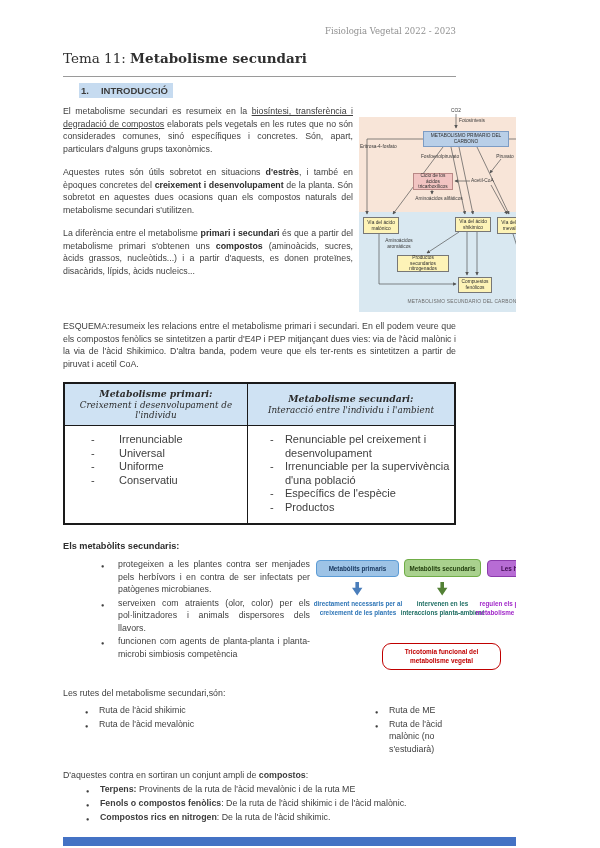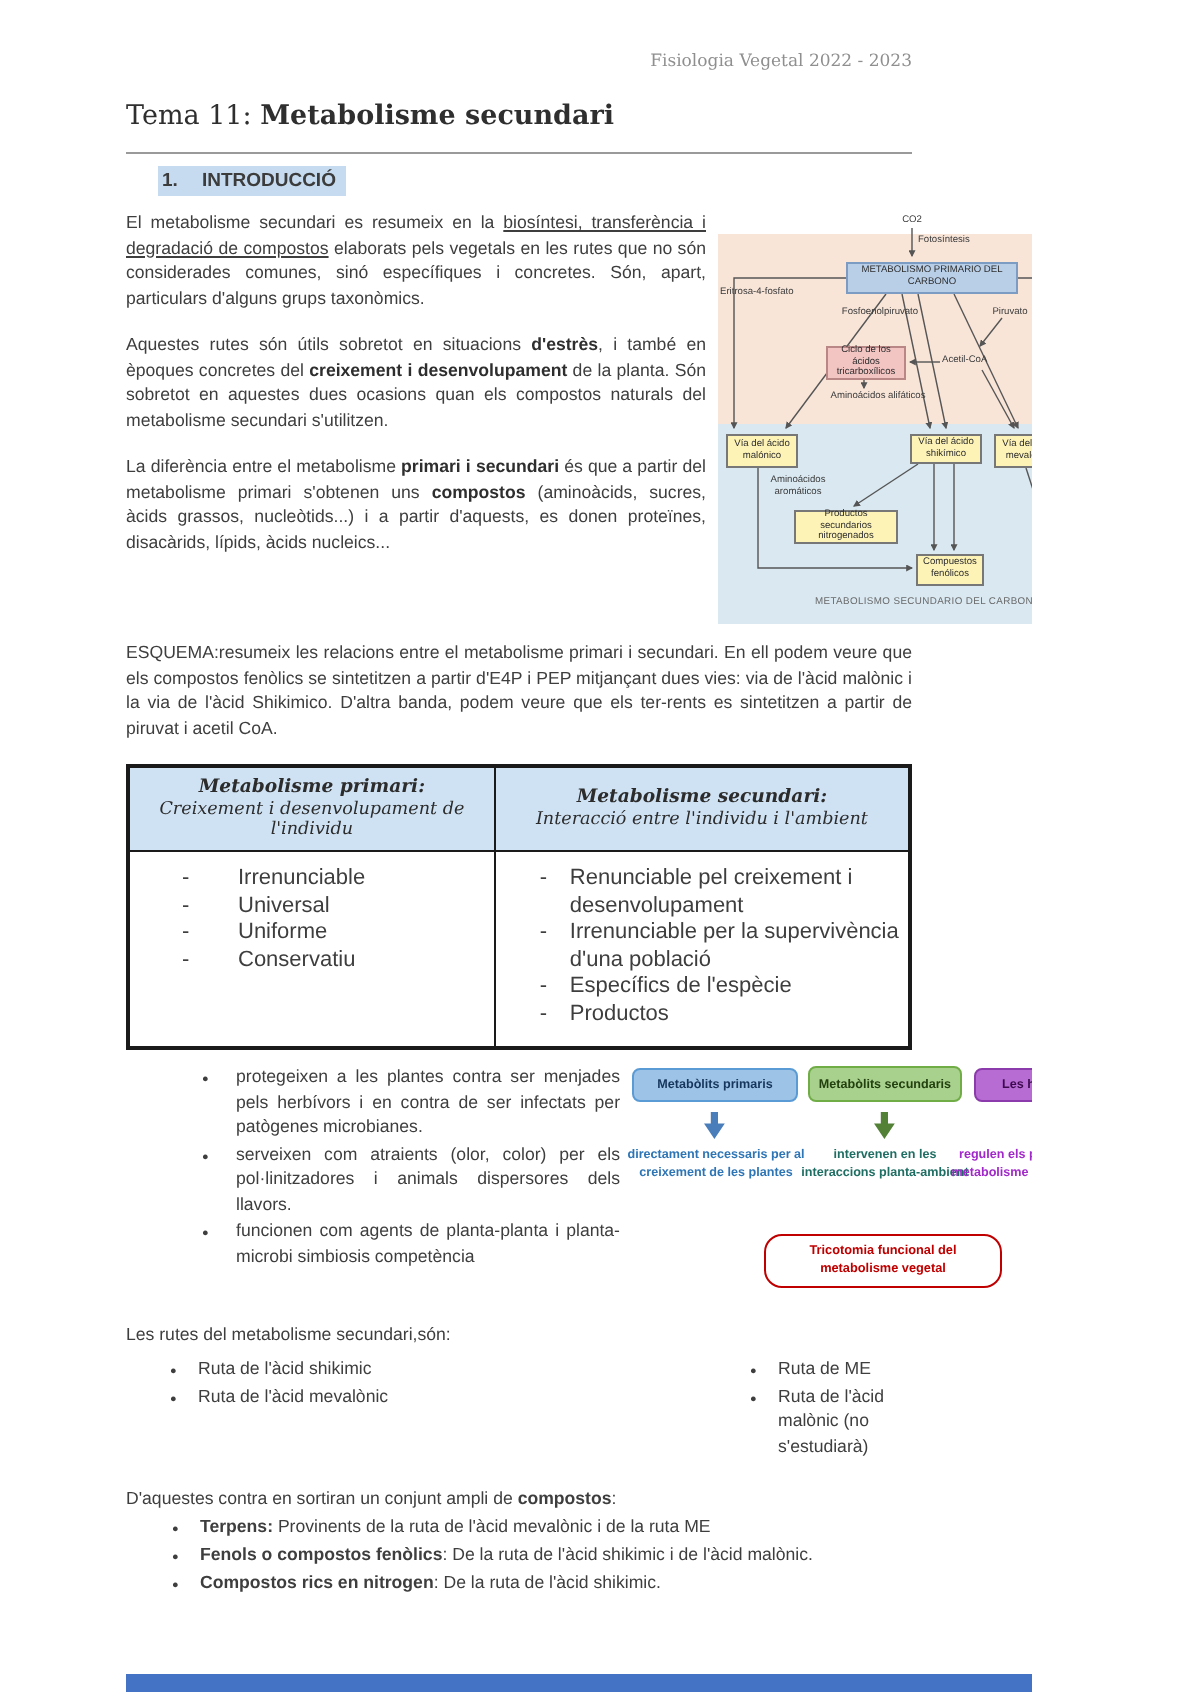--- a/index.html
+++ b/index.html
@@ -179,20 +179,21 @@
             <li>Renunciable pel creixement i desenvolupament</li>
             <li>Irrenunciable per la supervivència d'una població</li>
             <li>Específics de l'espècie</li>
             <li>Productos</li>
           </ul>
         </td>
       </tr>
     </tbody>
       </table>
 
+    <div class="met-h">Els metabòlits secundaris:</div>
 
     <div class="row2">
       <div class="met-col">
         <ul class="round">
           <li>protegeixen a les plantes contra ser menjades pels herbívors i en contra de ser infectats per patògenes microbianes.</li>
           <li>serveixen com atraients (olor, color) per els pol·linitzadores i animals dispersores dels llavors.</li>
           <li>funcionen com agents de planta-planta i planta-microbi simbiosis competència</li>
         </ul>
       </div>
 

